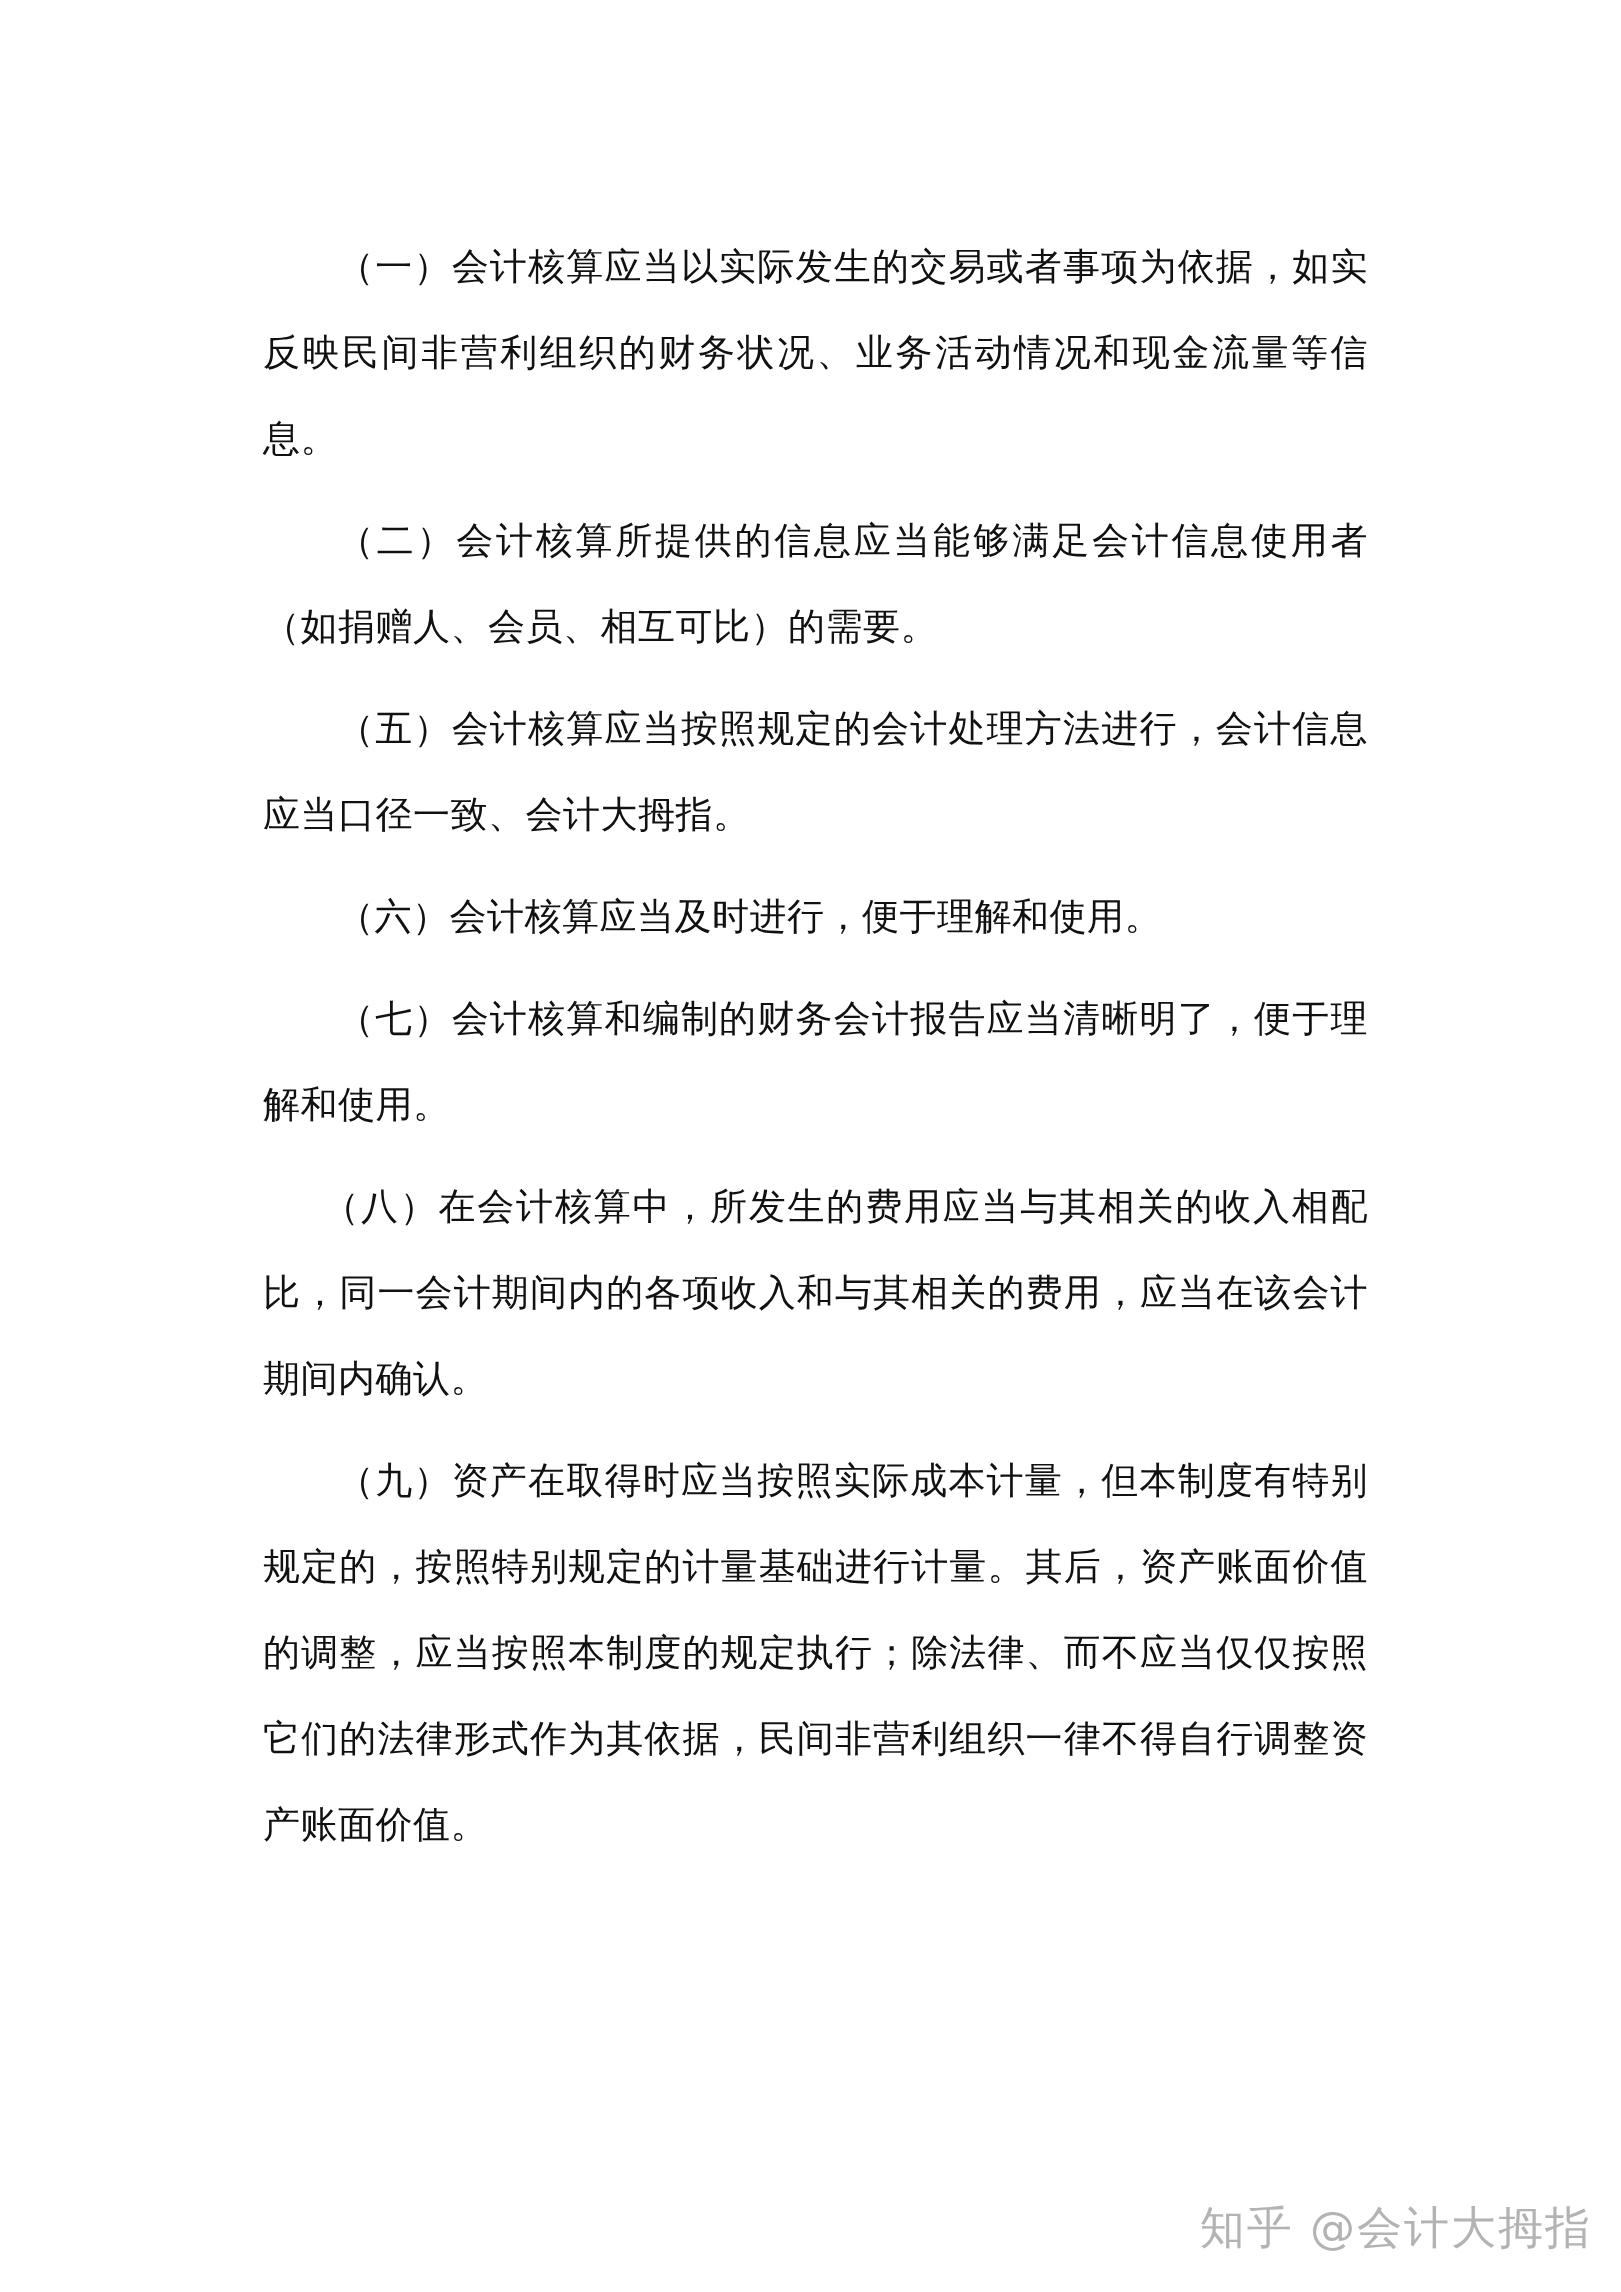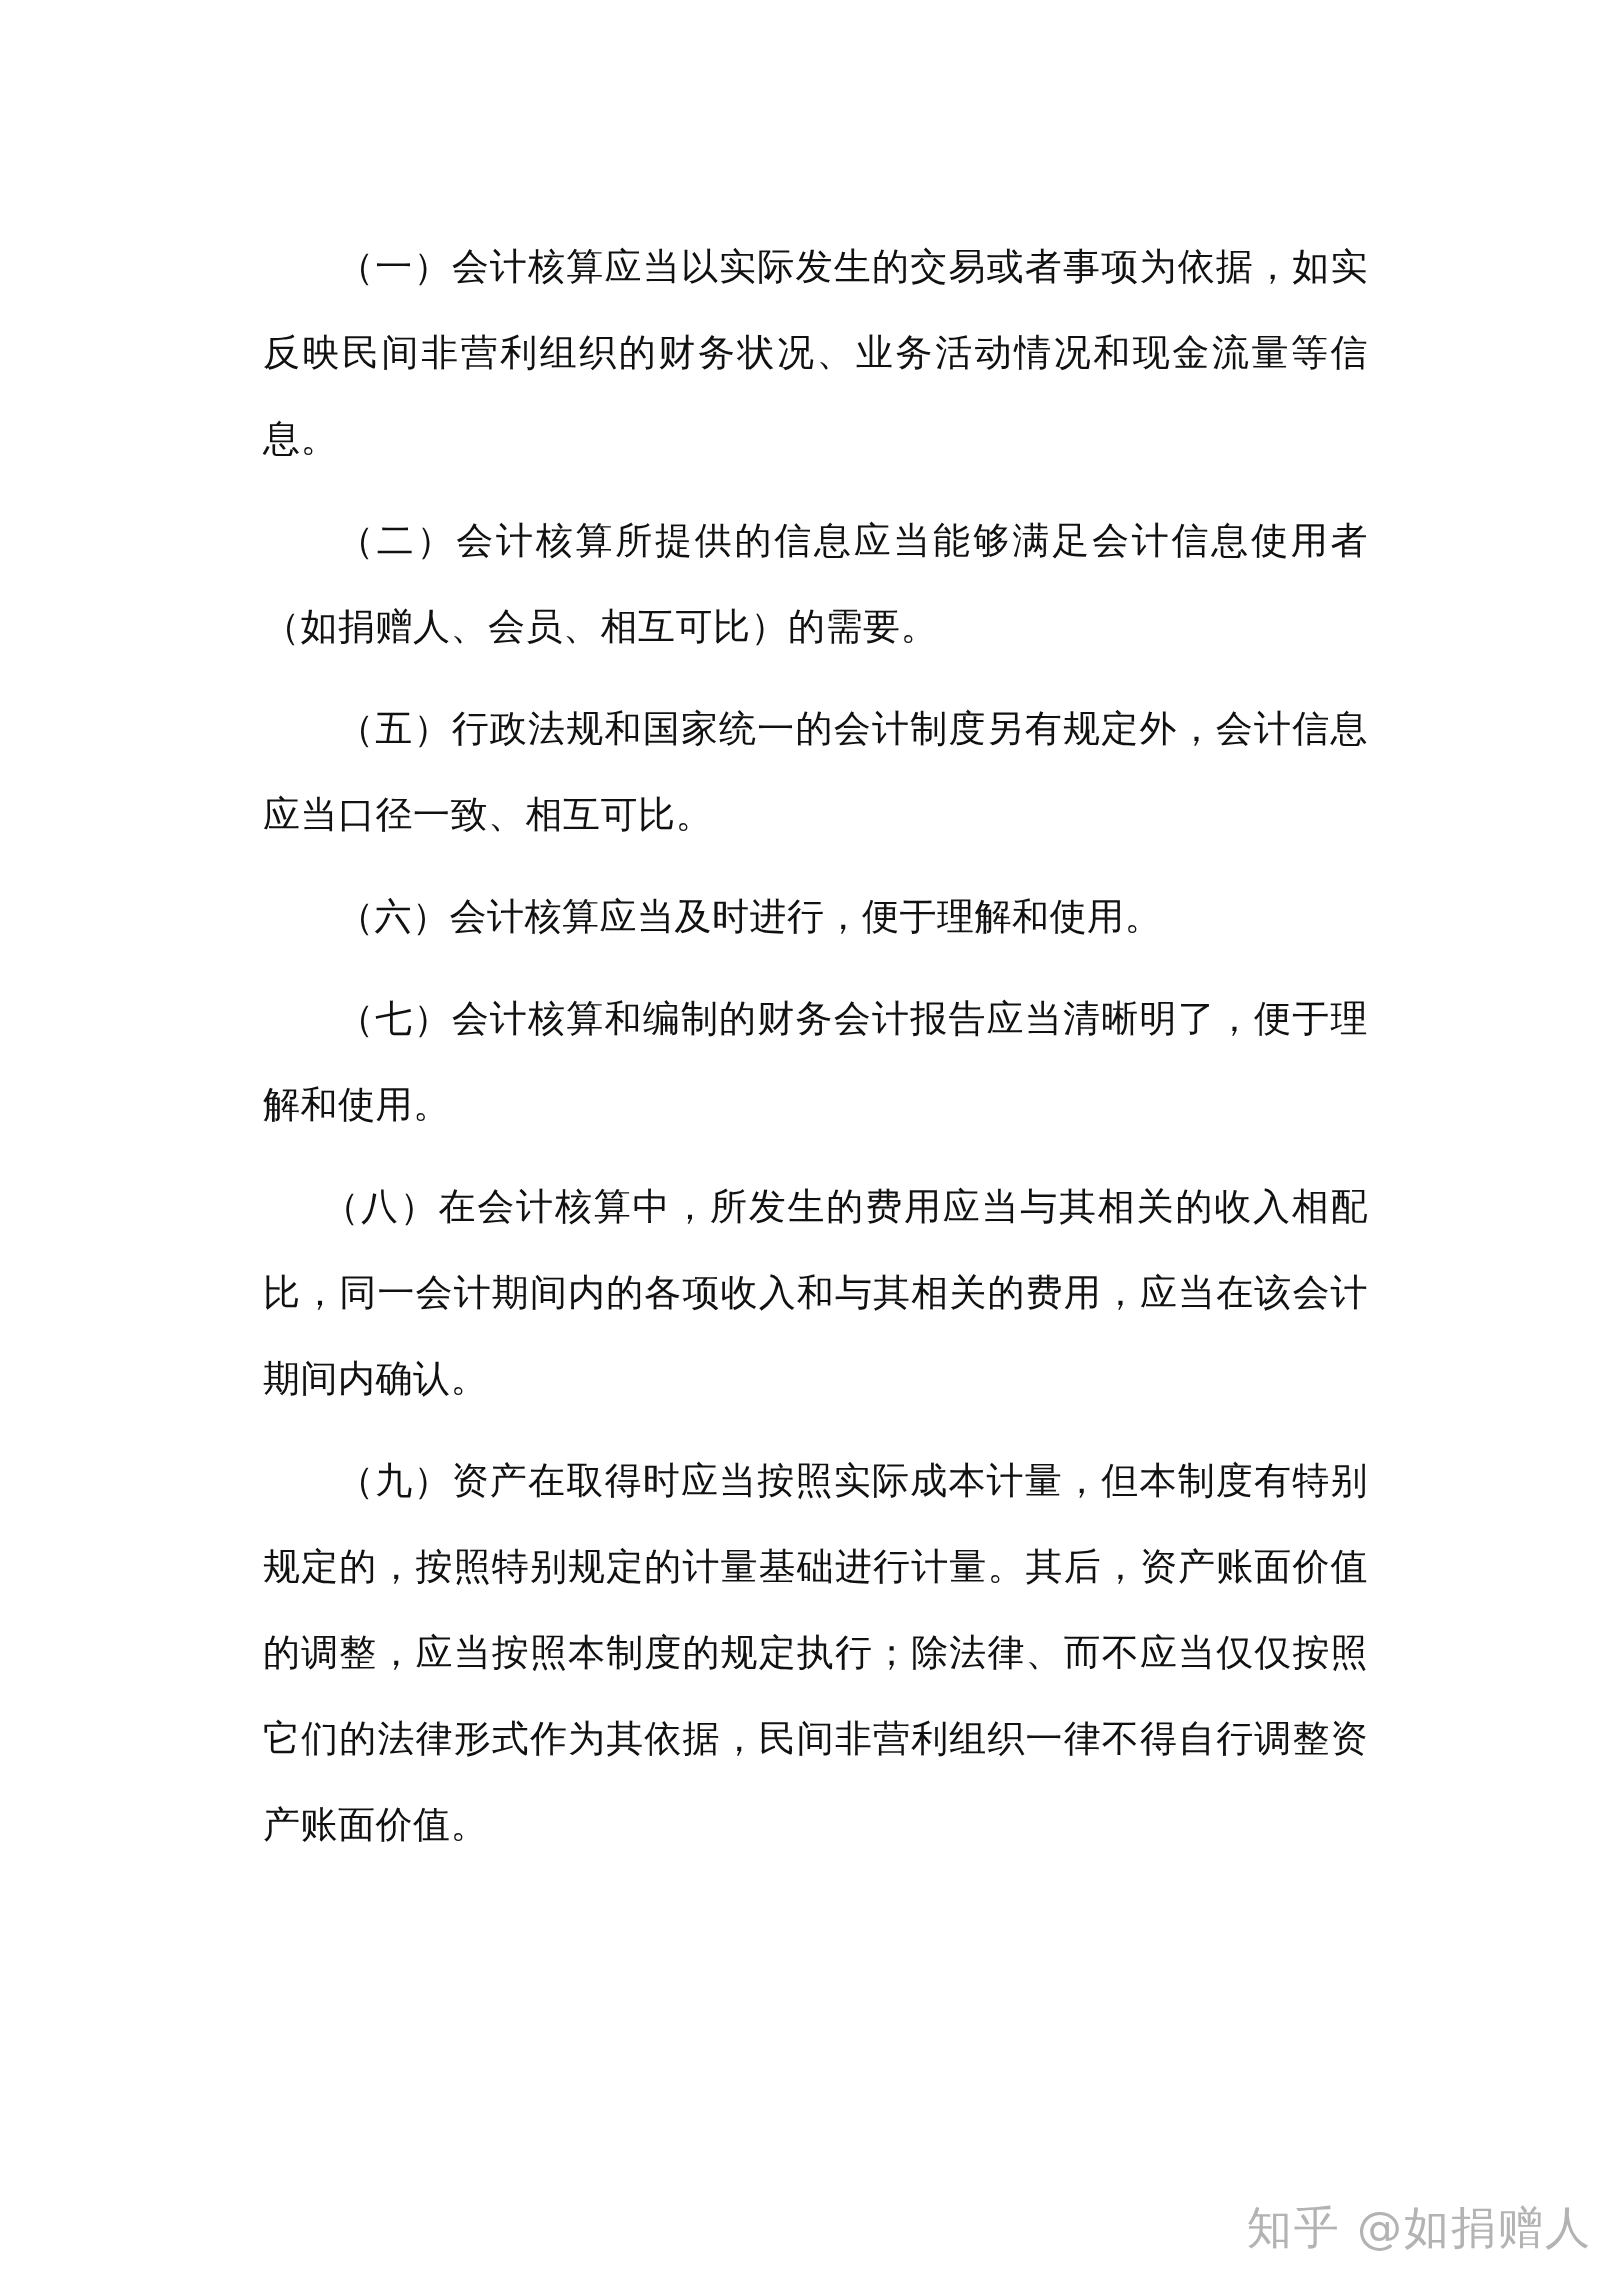--- a/index.html
+++ b/index.html
@@ -44,21 +44,21 @@
       letter-spacing: 2px;
       white-space: nowrap;
     }
   </style>
 </head>
 <body>
 
 <div class="page">
   <p class="para p1"><span>（一）</span><span>会计核算应当以实际发生的交易或者事项为依据，如实反映民间非营利组织的财务状况、业务活动情况和现金流量等信息。</span></p>
   <p class="para p2"><span>（二）</span><span>会计核算所提供的信息应当能够满足会计信息使用者（如捐赠人、会员、相互可比）的需要。</span></p>
-  <p class="para p5"><span>（五）</span><span>行政法规和国家统一的会计制度另有规定外，会计信息应当口径一致、相互可比。</span></p>
+  <p class="para p5"><span>（五）</span><span>会计核算应当按照规定的会计处理方法进行，会计信息应当口径一致、会计大拇指。</span></p>
   <p class="para p6"><span>（六）</span><span>会计核算应当及时进行，便于理解和使用。</span></p>
   <p class="para p7"><span>（七）</span><span>会计核算和编制的财务会计报告应当清晰明了，便于理解和使用。</span></p>
   <p class="para p8"><span>（八）</span><span>在会计核算中，所发生的费用应当与其相关的收入相配比，同一会计期间内的各项收入和与其相关的费用，应当在该会计期间内确认。</span></p>
   <p class="para p9"><span>（九）</span><span>资产在取得时应当按照实际成本计量，但本制度有特别规定的，按照特别规定的计量基础进行计量。其后，资产账面价值的调整，应当按照本制度的规定执行；除法律、而不应当仅仅按照它们的法律形式作为其依据，民间非营利组织一律不得自行调整资产账面价值。</span></p>
 </div>
 
-<div class="watermark">知乎 @如捐赠人</div>
+<div class="watermark">知乎 @会计大拇指</div>
 
 
 </body></html>

